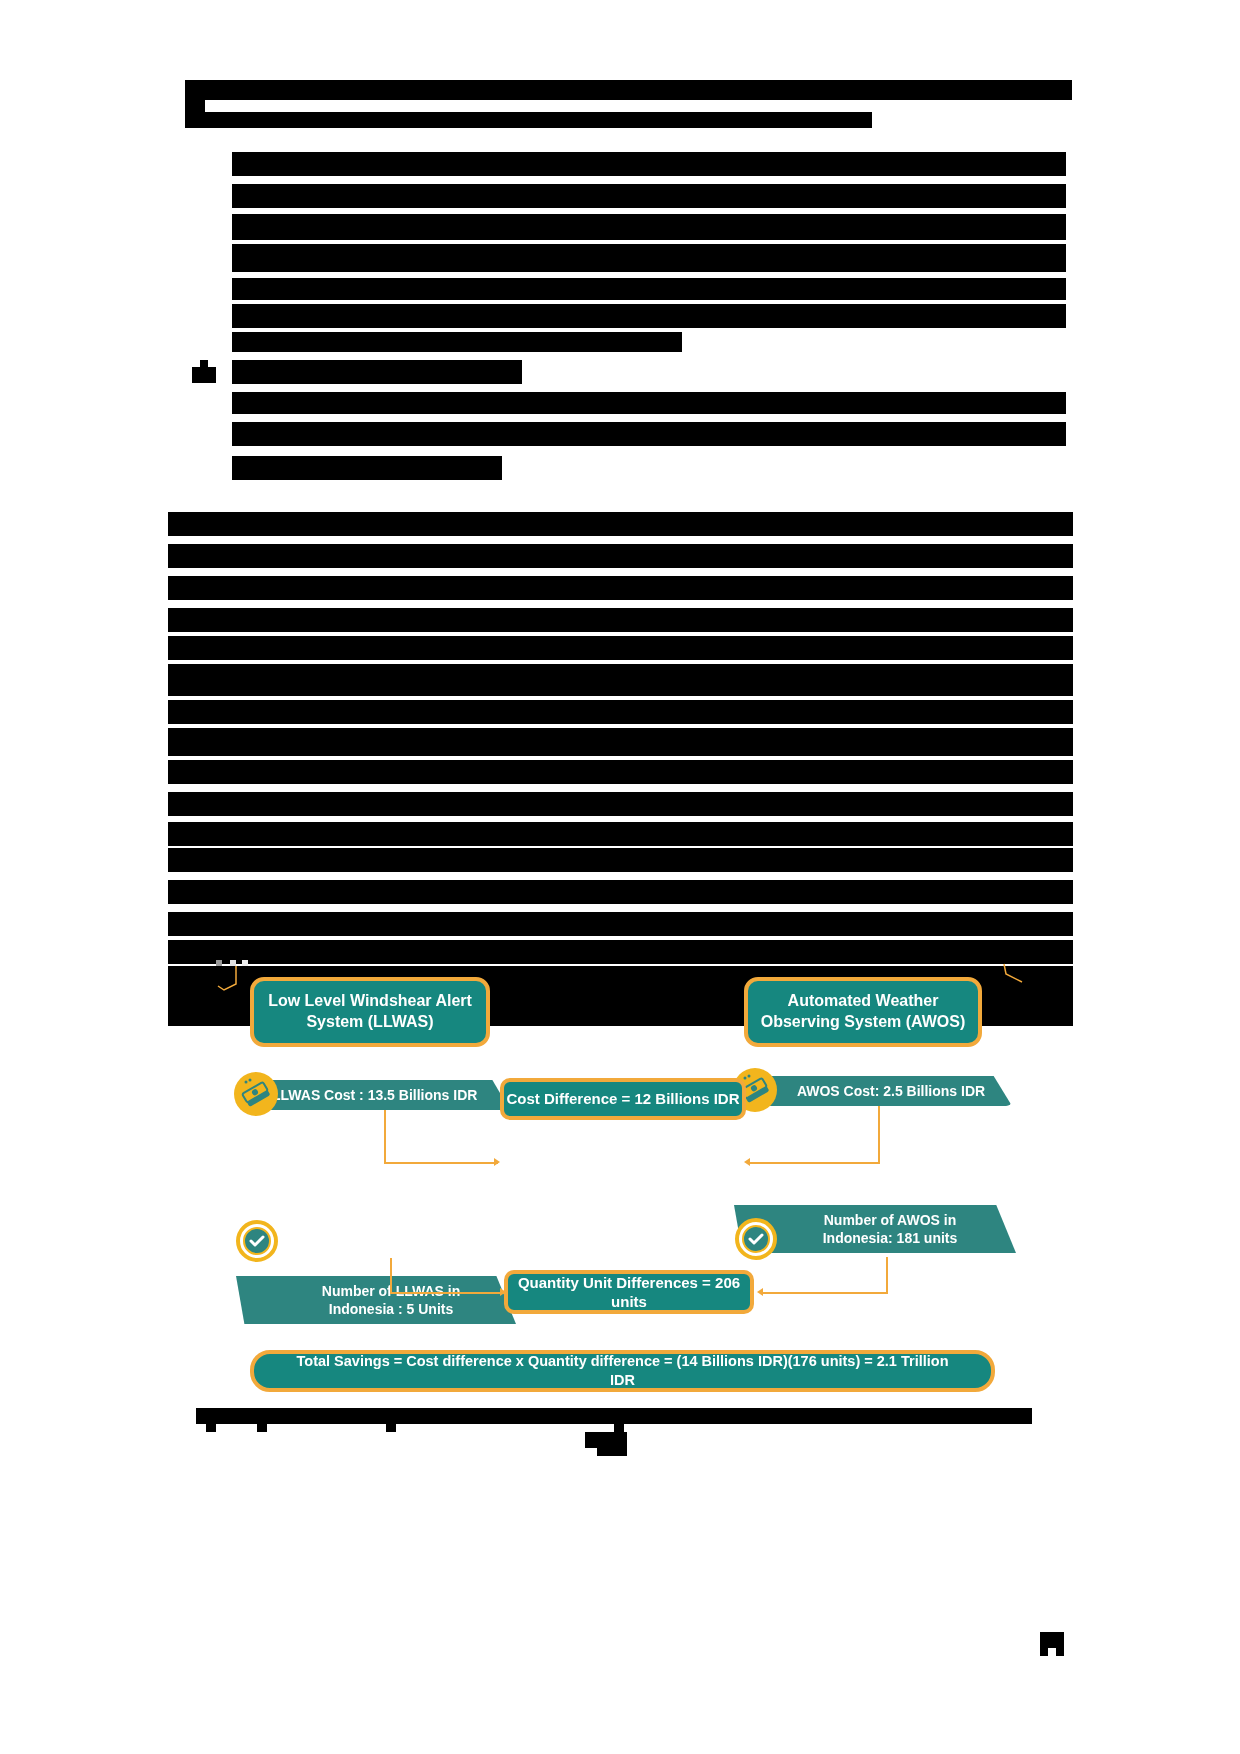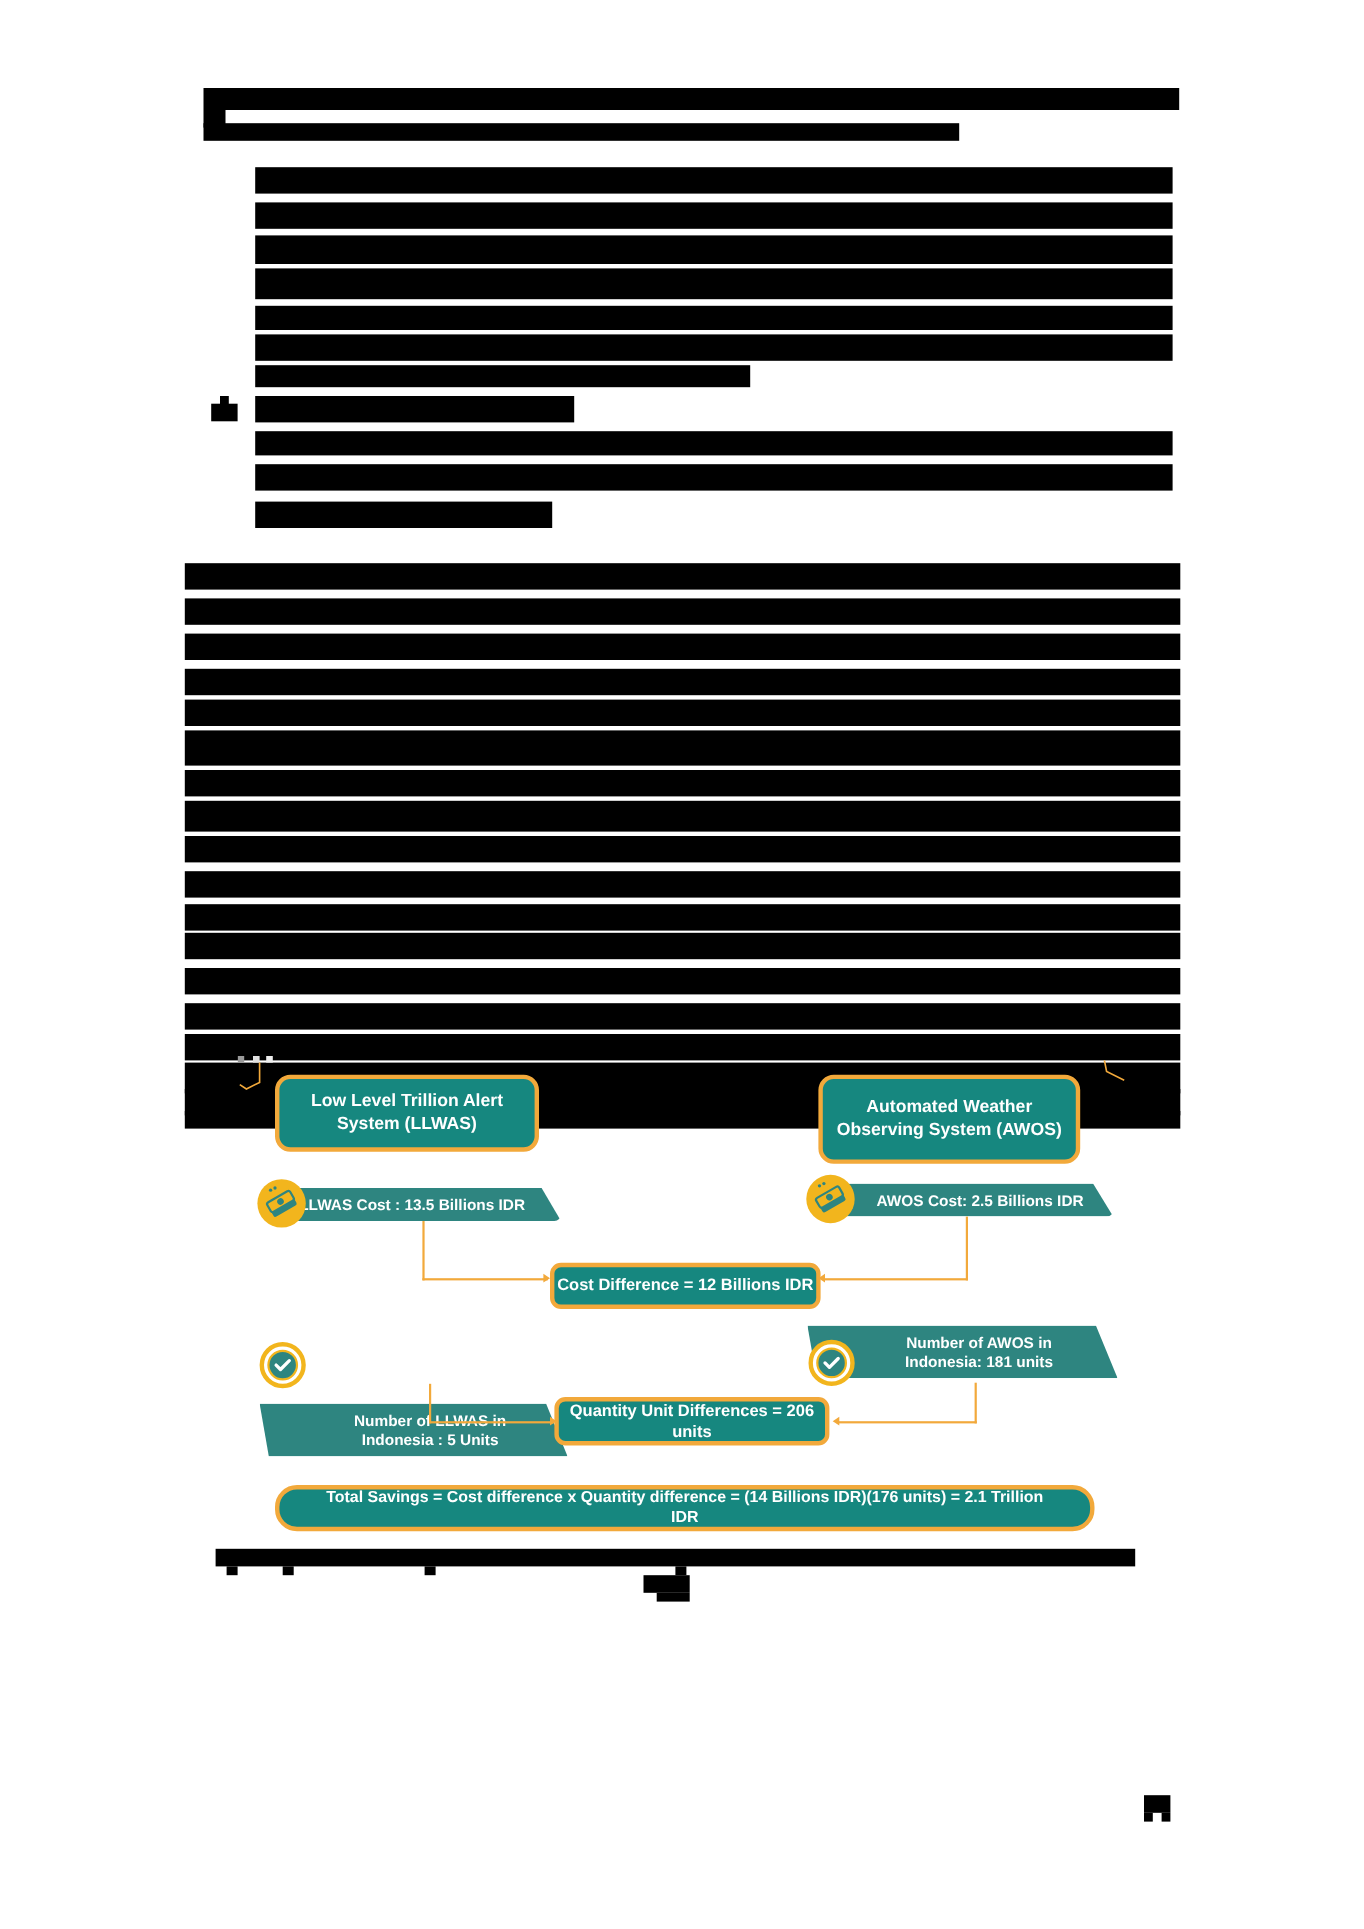--- a/index.html
+++ b/index.html
@@ -94,23 +94,23 @@
     </svg>
   </div>
 
   <div class="abs" style="left:1002px;top:960px;width:30px;height:30px;">
     <svg width="30" height="30" viewBox="0 0 30 30">
       <polyline points="2,4 4,14 20,22" fill="none" stroke="#f2a93b" stroke-width="1.5"></polyline>
     </svg>
   </div>
 
   <div class="box" style="left:250px;top:977px;width:240px;height:70px;font-size:16px;padding:6px 10px;">
-    <span>Low Level Trillion Alert System (LLWAS)</span>
+    <span>Low Level Windshear Alert System (LLWAS)</span>
   </div>
-  <div class="box" style="left:744px;top:977px;width:238px;height:81px;font-size:16px;padding:6px 10px;">
+  <div class="box" style="left:744px;top:977px;width:238px;height:70px;font-size:16px;padding:6px 10px;">
     <span>Automated Weather Observing System (AWOS)</span>
   </div>
 
   <div class="banner cost" style="left:258px;top:1080px;width:252px;height:30px;padding-left:14px;justify-content:flex-start;">
     <span>LLWAS Cost : 13.5 Billions IDR</span>
   </div>
   <div class="coin" style="left:234px;top:1072px;width:44px;height:44px;">
     <svg width="44" height="44" viewBox="0 0 44 44">
       <g transform="rotate(-30 22 22)">
         <rect x="10" y="18" width="24" height="12" rx="2" fill="#2e8580"></rect>
@@ -135,21 +135,21 @@
       <circle cx="12" cy="10" r="1.5" fill="#2e8580"></circle>
       <circle cx="16" cy="8" r="1.5" fill="#2e8580"></circle>
     </svg>
   </div>
 
   <div class="conn" style="left:384px;top:1110px;width:112px;height:52px;border-left-width:2px;border-bottom-width:2px;"></div>
   <div class="arrow" style="left:494px;top:1158px;border-left:6px solid #f2a93b;"></div>
   <div class="conn" style="left:748px;top:1106px;width:130px;height:56px;border-right-width:2px;border-bottom-width:2px;"></div>
   <div class="arrow" style="left:744px;top:1158px;border-right:6px solid #f2a93b;"></div>
 
-  <div class="box" style="left:500px;top:1148px;width:246px;height:42px;font-size:15px;border-radius:10px;">
+  <div class="box" style="left:500px;top:1078px;width:246px;height:42px;font-size:15px;border-radius:10px;">
     <span>Cost Difference = 12 Billions IDR</span>
   </div>
 
   <div class="banner count" style="left:236px;top:1276px;width:280px;height:48px;padding-left:30px;">
     <span style="max-width:170px;display:block;">Number of LLWAS in Indonesia : 5  Units</span>
   </div>
   <div class="check" style="left:236px;top:1220px;width:42px;height:42px;">
     <div class="inner"></div>
     <svg width="34" height="34" viewBox="0 0 34 34">
       <polyline points="11,17 15,21 23,13" fill="none" stroke="#fff" stroke-width="3" stroke-linecap="round" stroke-linejoin="round"></polyline>

